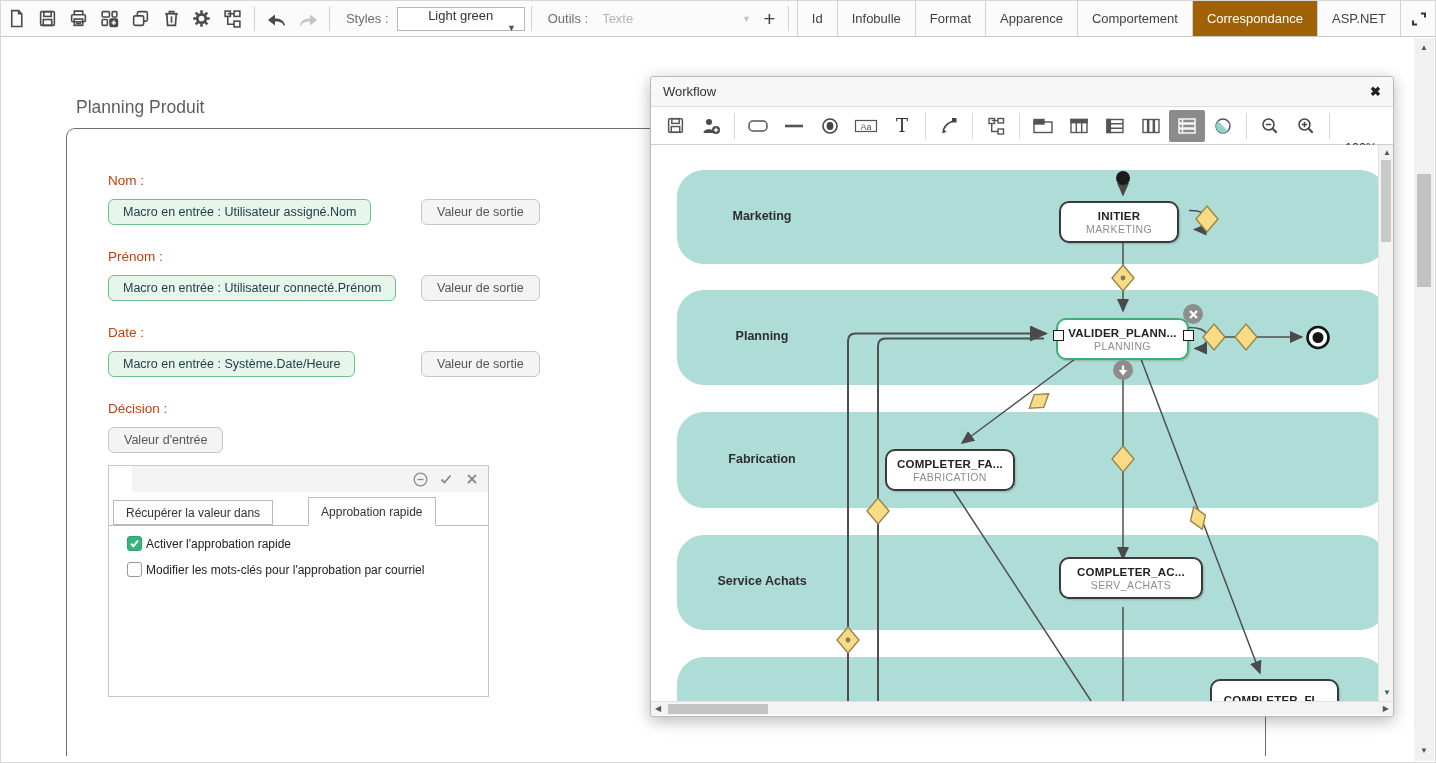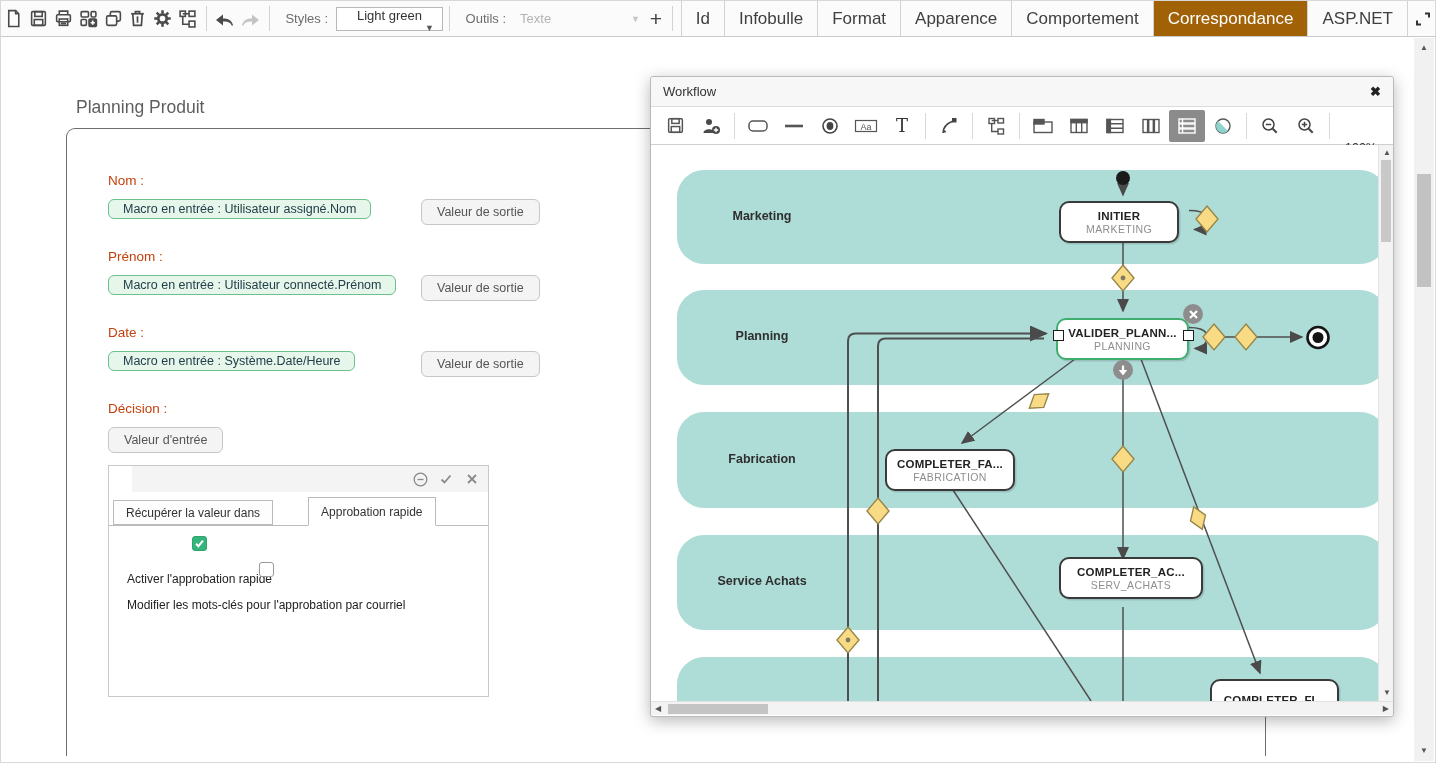--- a/index.html
+++ b/index.html
@@ -21,36 +21,36 @@
   .styles-select{
     align-self:center; width:150px; height:24px; background:#fff; border:1px solid #b8b8b8;
     display:flex; align-items:center; font-size:13px; color:#333; padding:0 8px; cursor:pointer;flex-direction:column;
   }
   .styles-select .caret{ margin-left:auto; font-size:9px; color:#555; }
   .outils-value{ align-self:center; width:190px; height:24px; display:flex; align-items:center; font-size:13px; color:#b3b3b3; padding:0 6px; }
   .outils-value .caret{ margin-left:auto; font-size:9px; color:#c5c5c5; }
   .plus-btn{ width:30px; display:flex; align-items:center; justify-content:center; font-size:21px; color:#444; cursor:pointer; }
   .prop-tabs{ display:flex; align-items:stretch; margin-left:2px; }
   .prop-tab{
-    display:flex; align-items:center; padding:0 14px; font-size:17px; color:#3f3f3f;
+    display:flex; align-items:center; padding:0 14px; font-size:13px; color:#3f3f3f;
     border-left:1px solid #d2d2d2; cursor:pointer; white-space:nowrap;
   }
   .prop-tab.active{ background:#a16207; color:#fff; }
   .expand-btn{ margin-left:auto; width:44px; border-left:1px solid #d2d2d2; display:flex; align-items:center; justify-content:center; cursor:pointer; }
   svg.icon{ display:block; }
 
   
   .page-title{ position:absolute; left:75px; top:96px; font-size:17.5px; color:#5e5e5e; }
   .form-panel{
     position:absolute; left:65px; top:127px; width:1200px; height:628px;
     border:1px solid #6e6e6e; border-bottom:none; border-radius:9px 9px 0 0; background:#fff;
   }
   .fld-label{ position:absolute; left:41px; font-size:13.5px; color:#c2410c; }
   .pill{
-    position:absolute; left:41px; height:20px; border:1px solid #6cc08b; background:#e7f6ea;
+    position:absolute; left:41px; height:26px; border:1px solid #6cc08b; background:#e7f6ea;
     border-radius:6px; display:inline-flex; align-items:center; padding:0 14px;
     font-size:12.5px; color:#23404a; cursor:pointer;
   }
   .ghost-btn{
     position:absolute; height:26px; border:1px solid #c6c6c6; background:#f4f4f4;
     border-radius:6px; display:inline-flex; align-items:center; padding:0 15px;
     font-size:12.5px; color:#555; cursor:pointer;
   }
   
   .decision-panel{
@@ -58,21 +58,21 @@
     border:1px solid #c8c8c8; background:#fff;padding-left:23px;
   }
   .dp-header{ height:26px; background:#f4f4f4; display:flex; align-items:center; justify-content:flex-end; padding-right:8px; gap:10px; }
   .dp-hicon{ width:16px; height:16px; display:flex; align-items:center; justify-content:center; cursor:pointer; }
   .dp-tabs{ position:absolute; left:0; top:30px; width:100%; height:30px; border-bottom:1px solid #bbb; display:flex; align-items:flex-end; padding-left:4px; }
   .dp-tab{
     font-size:12px; color:#333; padding:0 12px; height:25px; line-height:24px;
     border:1px solid #bbb; background:#fdfdfd; cursor:pointer; margin-right:2px;
   }
   .dp-tab.active{ height:29px; line-height:28px; background:#fff; border-bottom:1px solid #fff; margin-bottom:-1px; position:relative; z-index:2;margin-left:33px; }
-  .chk-row{ position:absolute; left:18px; display:flex; align-items:center; gap:21px;flex-direction:column; }
+  .chk-row{ position:absolute; left:18px; display:flex; align-items:center; gap:4px; }
   .chk-box{ width:15px; height:15px; border-radius:3px; border:1px solid #9a9a9a; background:#fff; flex:0 0 auto; display:flex; align-items:center; justify-content:center; cursor:pointer; }
   .chk-box.checked{ background:#35b57c; border-color:#2da56e; }
   .chk-label{ font-size:12px; color:#222; white-space:nowrap; }
 
   
   .wf-window{
     position:absolute; left:649px; top:75px; width:744px; height:641px;
     background:#fff; border:1px solid #b9b9b9; border-radius:3px;
     box-shadow:0 4px 16px rgba(0,0,0,.28);
   }

